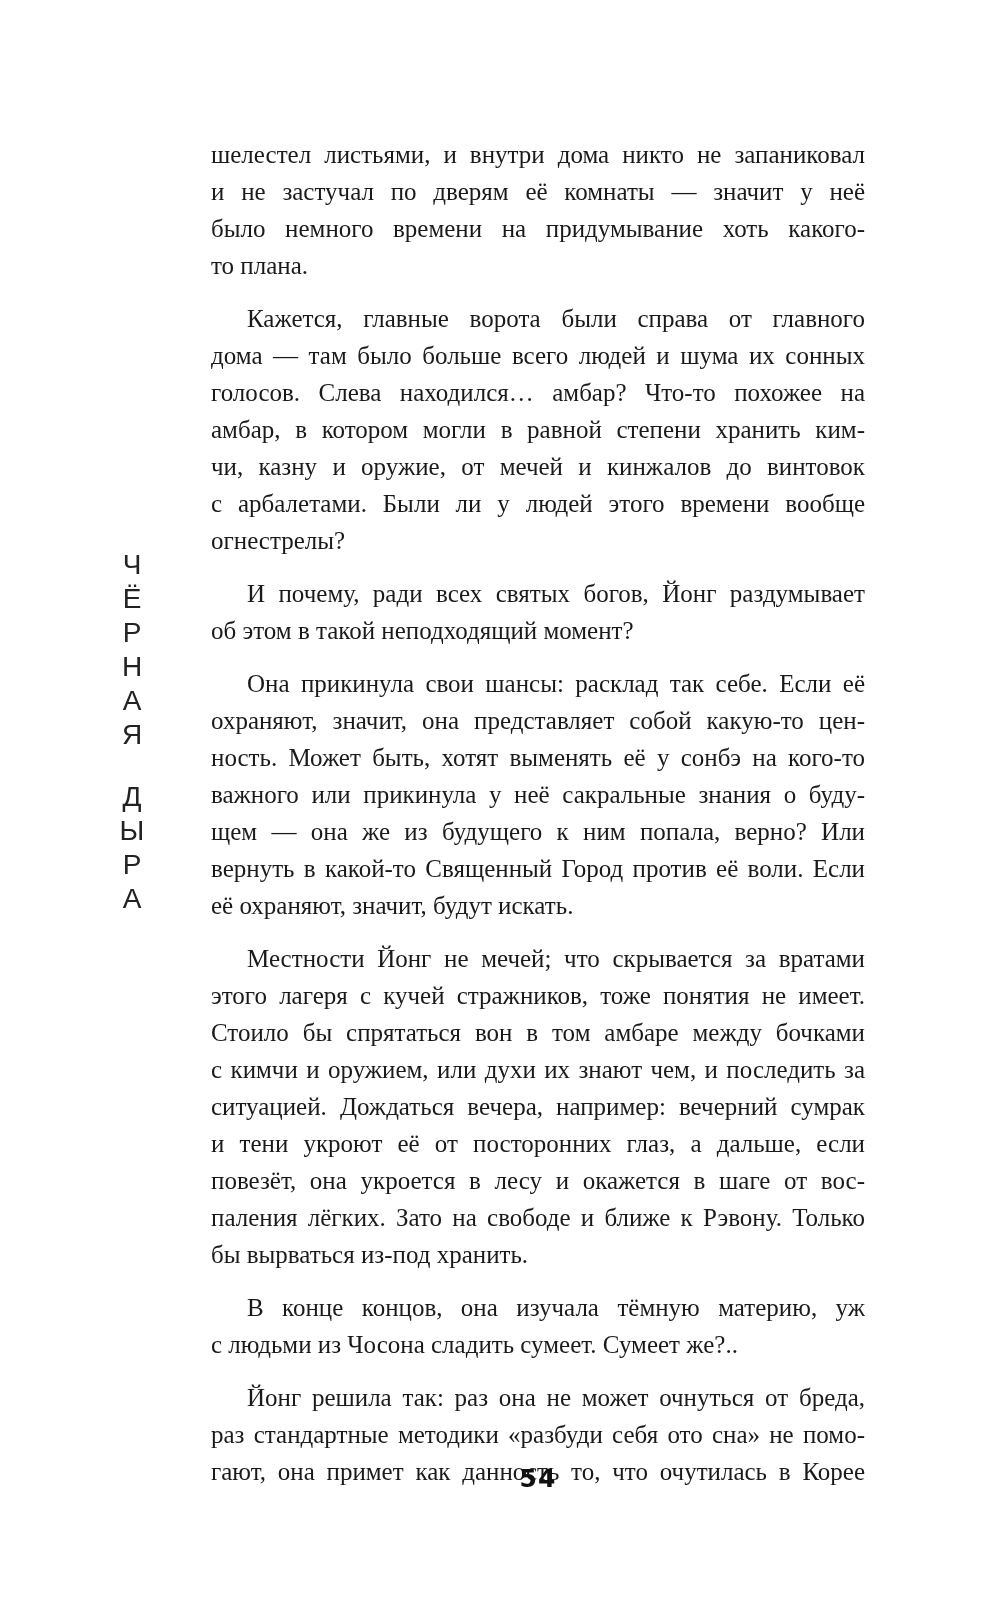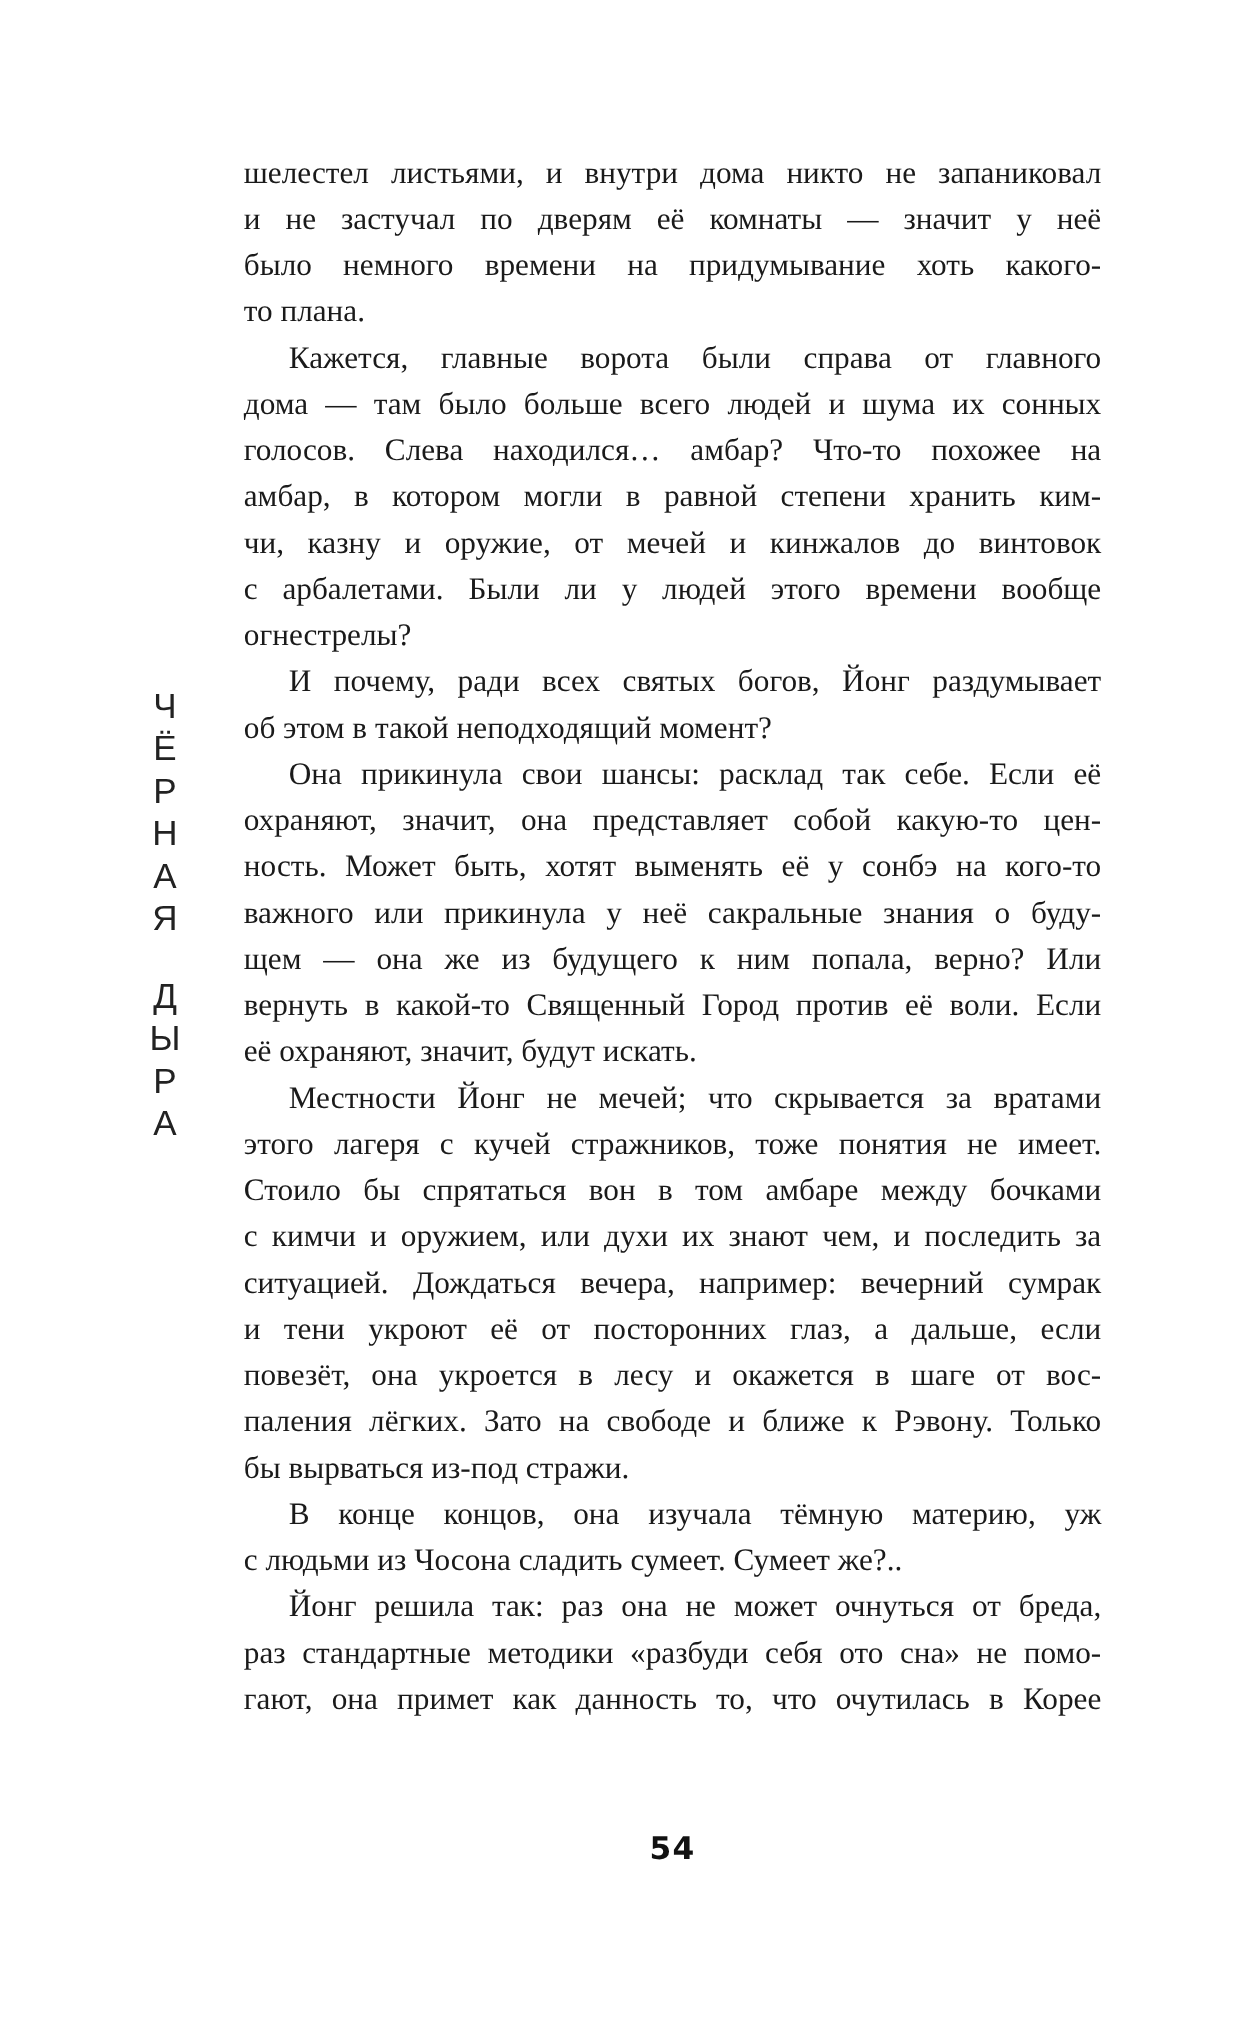--- a/index.html
+++ b/index.html
@@ -30,21 +30,21 @@
   .spine-letter { height: 34px; line-height: 34px; text-align: center; }
   .spine-gap { height: 28px; }
   .text-block {
     position: absolute;
     left: 195px;
     top: 120px;
     width: 686px;
     font-size: 25px;
     line-height: 37px;
   }
-  .paragraph { margin: 0; }
+  .paragraph { margin: 16px; }
   .line {
     text-align: justify;
     text-align-last: justify;
     white-space: normal;
   }
   .line.indent { text-indent: 36px; }
   .line.last { text-align: right; text-align-last: left; }
   .it { }
   .page-number {
     position: absolute;
@@ -108,21 +108,21 @@
       </div>
       <div class="paragraph">
         <div class="line indent">Местности Йонг не мечей; что скрывается за вратами</div>
         <div class="line">этого лагеря с кучей стражников, тоже понятия не имеет.</div>
         <div class="line">Стоило бы спрятаться вон в том амбаре между бочками</div>
         <div class="line"><span>с кимчи и оружием, </span><span class="it">или духи их знают чем</span><span>, и последить за</span></div>
         <div class="line">ситуацией. Дождаться вечера, например: вечерний сумрак</div>
         <div class="line">и тени укроют её от посторонних глаз, а дальше, если</div>
         <div class="line">повезёт, она укроется в лесу и окажется в шаге от вос-</div>
         <div class="line">паления лёгких. Зато на свободе и ближе к Рэвону. Только</div>
-        <div class="line last">бы вырваться из-под стражи.</div>
+        <div class="line last">бы вырваться из-под хранить.</div>
       </div>
       <div class="paragraph">
         <div class="line indent">В конце концов, она изучала тёмную материю, уж</div>
         <div class="line last">с людьми из Чосона сладить сумеет. Сумеет же?..</div>
       </div>
       <div class="paragraph">
         <div class="line indent">Йонг решила так: раз она не может очнуться от бреда,</div>
         <div class="line">раз стандартные методики «разбуди себя ото сна» не помо-</div>
         <div class="line">гают, она примет как данность то, что очутилась в Корее</div>
       </div>

